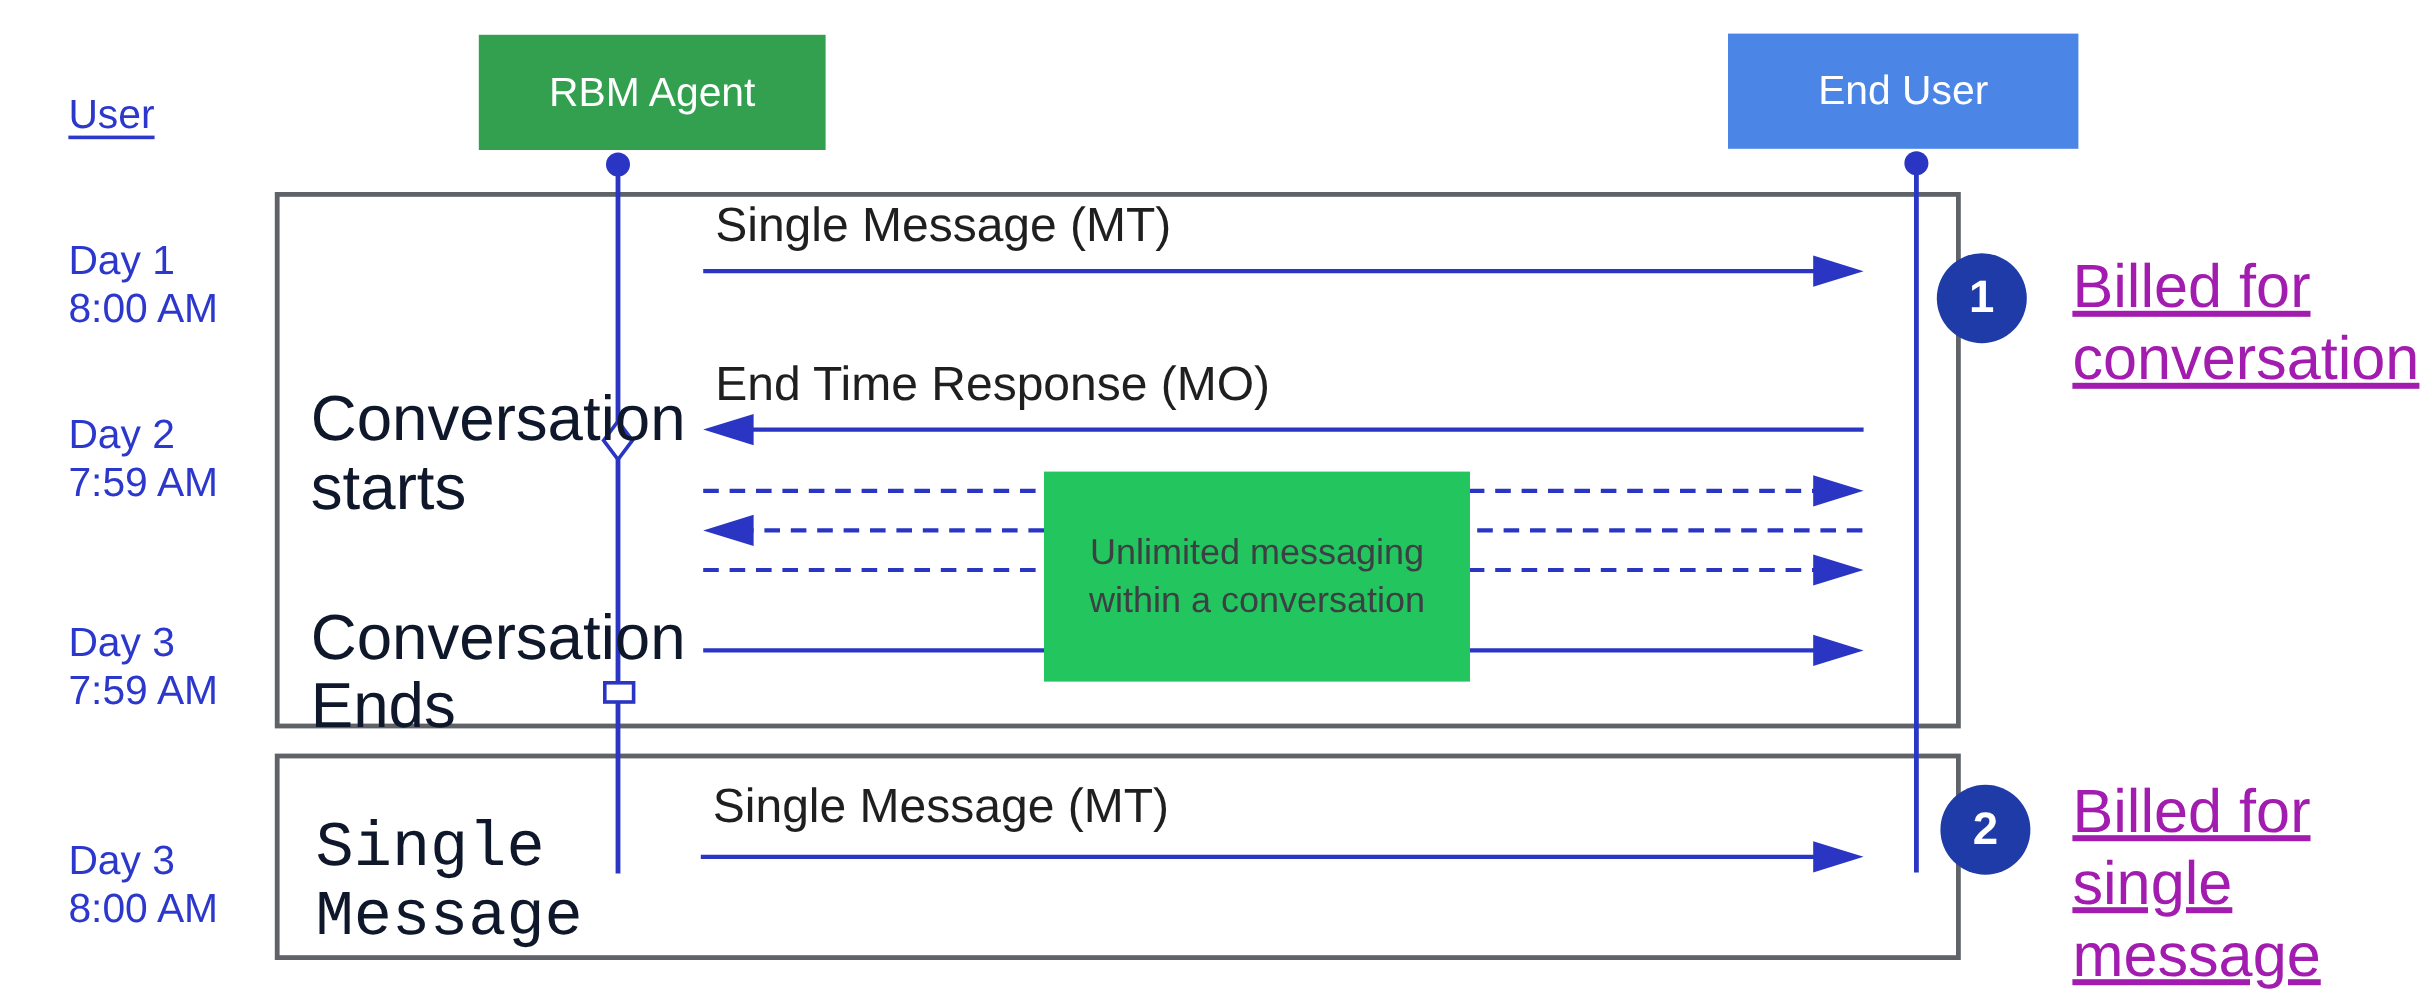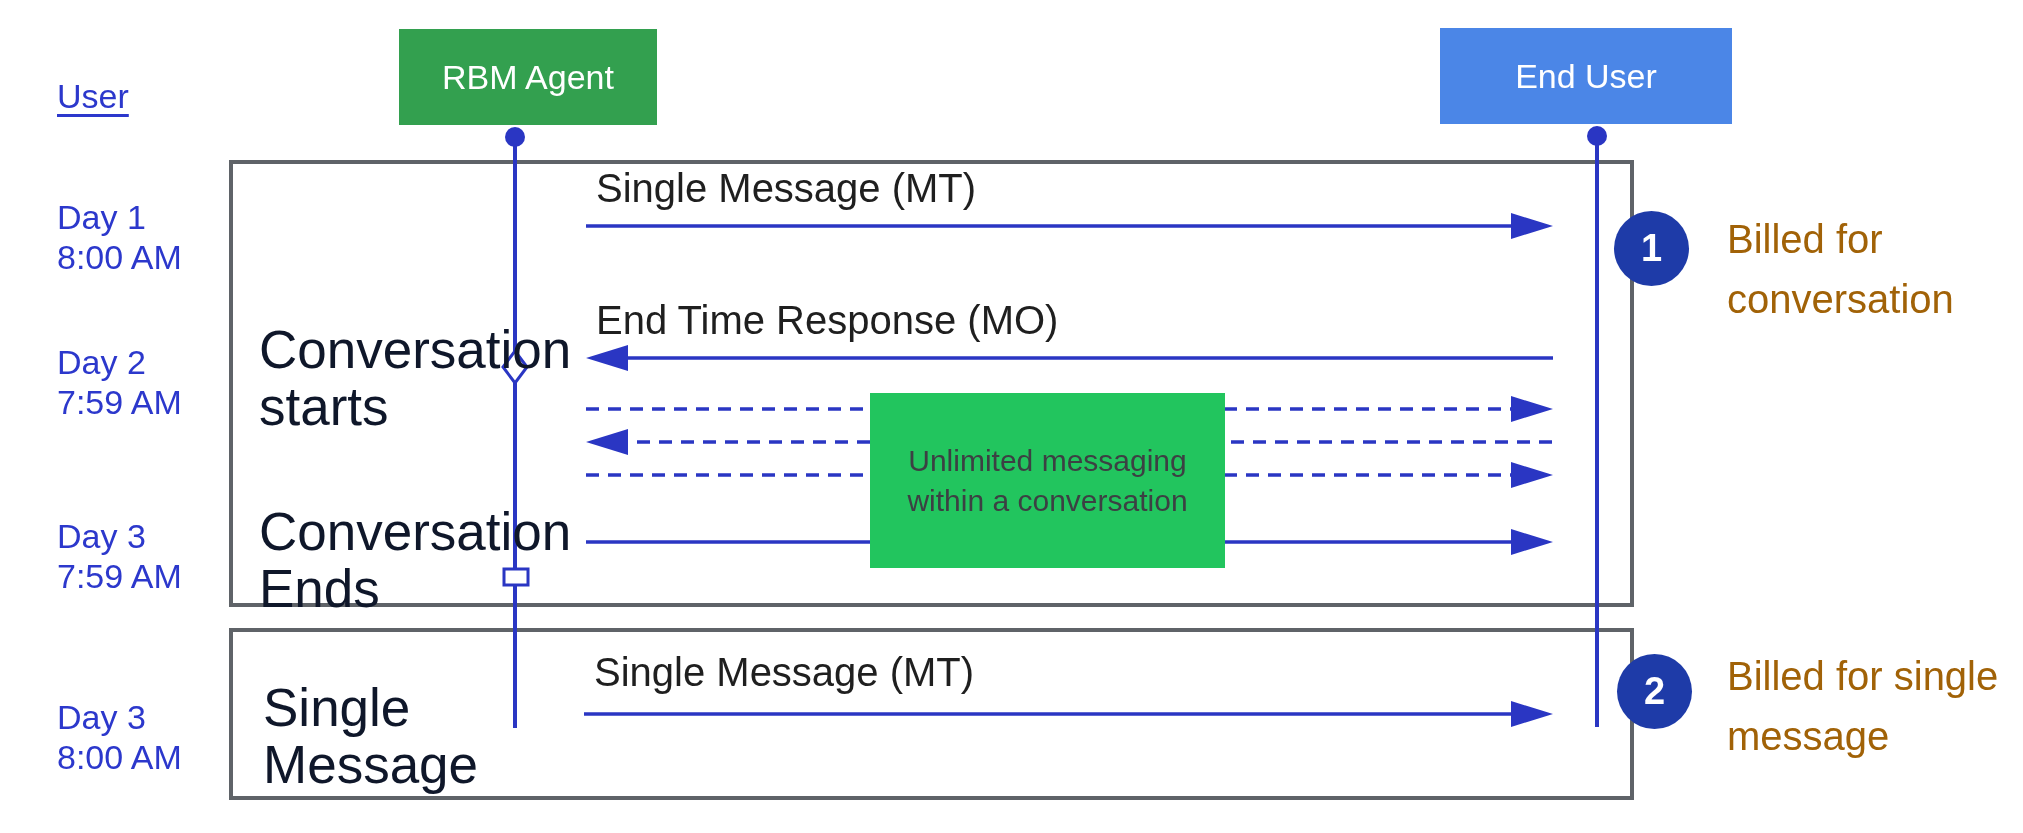--- a/index.html
+++ b/index.html
@@ -15,21 +15,21 @@
 
   
   .time-label {
     left: 57px; top: 76px;
     font-size: 34px; line-height: 40px;
     color: #2c38cc;
     text-decoration: underline;
     text-underline-offset: 6px;
   }
   .actor-box {
-    height: 96px; width: 258px;
+    height: 96px; width: 289px;
     display: flex; align-items: center; justify-content: center;
     color: #ffffff; font-size: 34px;
     z-index: 4;
   }
   .actor-rbm  { left: 399px;  top: 29px; background: #33a04f; }
   .actor-user { left: 1440px; top: 28px; background: #4b86e7; width: 292px; }
 
   
   .timeline-entry {
     left: 57px;
@@ -56,21 +56,21 @@
 
   
   .phase-label {
     width: 270px;
     color: #0f172a;
     font-size: 53px; line-height: 57px;
     z-index: 4;
   }
   .phase-start  { left: 259px; top: 321px; }
   .phase-end    { left: 259px; top: 503px; }
-  .phase-single { left: 263px; top: 679px; }
+  .phase-single { left: 263px; top: 679px; font-family: Liberation Mono, monospace; }
 
   
   .message-label {
     color: #1f1f1f;
     font-size: 40px; line-height: 44px;
     white-space: nowrap;
     z-index: 4;
   }
   .msg-mt1 { left: 596px; top: 166px; }
   .msg-mo  { left: 596px; top: 298px; }
@@ -96,23 +96,24 @@
     border-radius: 50%;
     background: #1e3ba8;
     color: #ffffff;
     font-size: 38px; font-weight: bold;
     display: flex; align-items: center; justify-content: center;
     z-index: 5;
   }
   .badge-1 { left: 1614px; top: 211px; }
   .badge-2 { left: 1617px; top: 654px; }
   .billed-label {
-    color: #a16207;
-    font-size: 40px; line-height: 60px;
-    z-index: 4;
+    color: #a21caf;
+    font-size: 51px; line-height: 60px;
+    z-index: 4;
+    text-decoration: underline;
   }
   .billed-1 { left: 1727px; top: 209px; width: 250px; }
   .billed-2 { left: 1727px; top: 646px; width: 310px; }
 
   
   .overlay {
     position: absolute; left: 0; top: 0;
     width: 2023px; height: 833px;
     z-index: 2;
     pointer-events: none;

